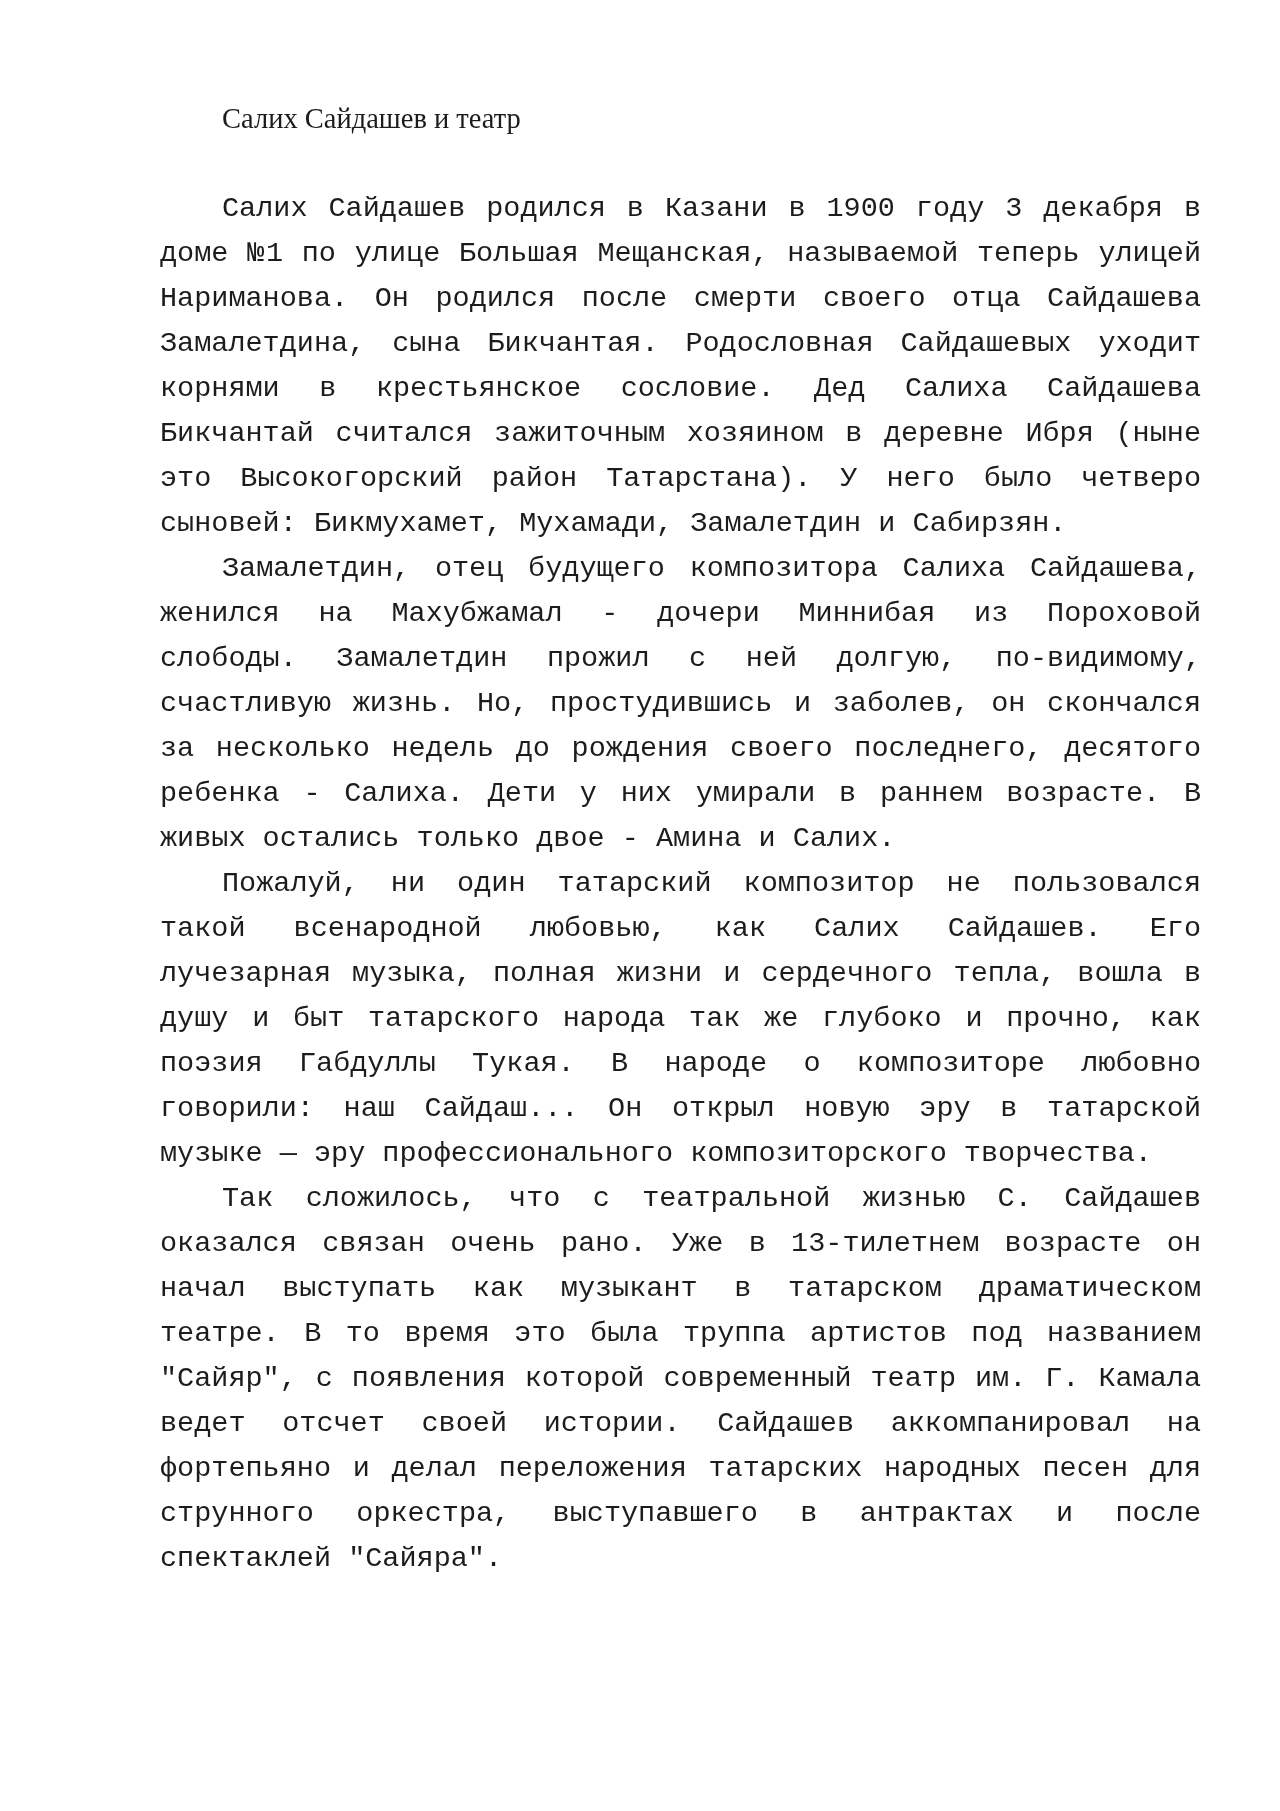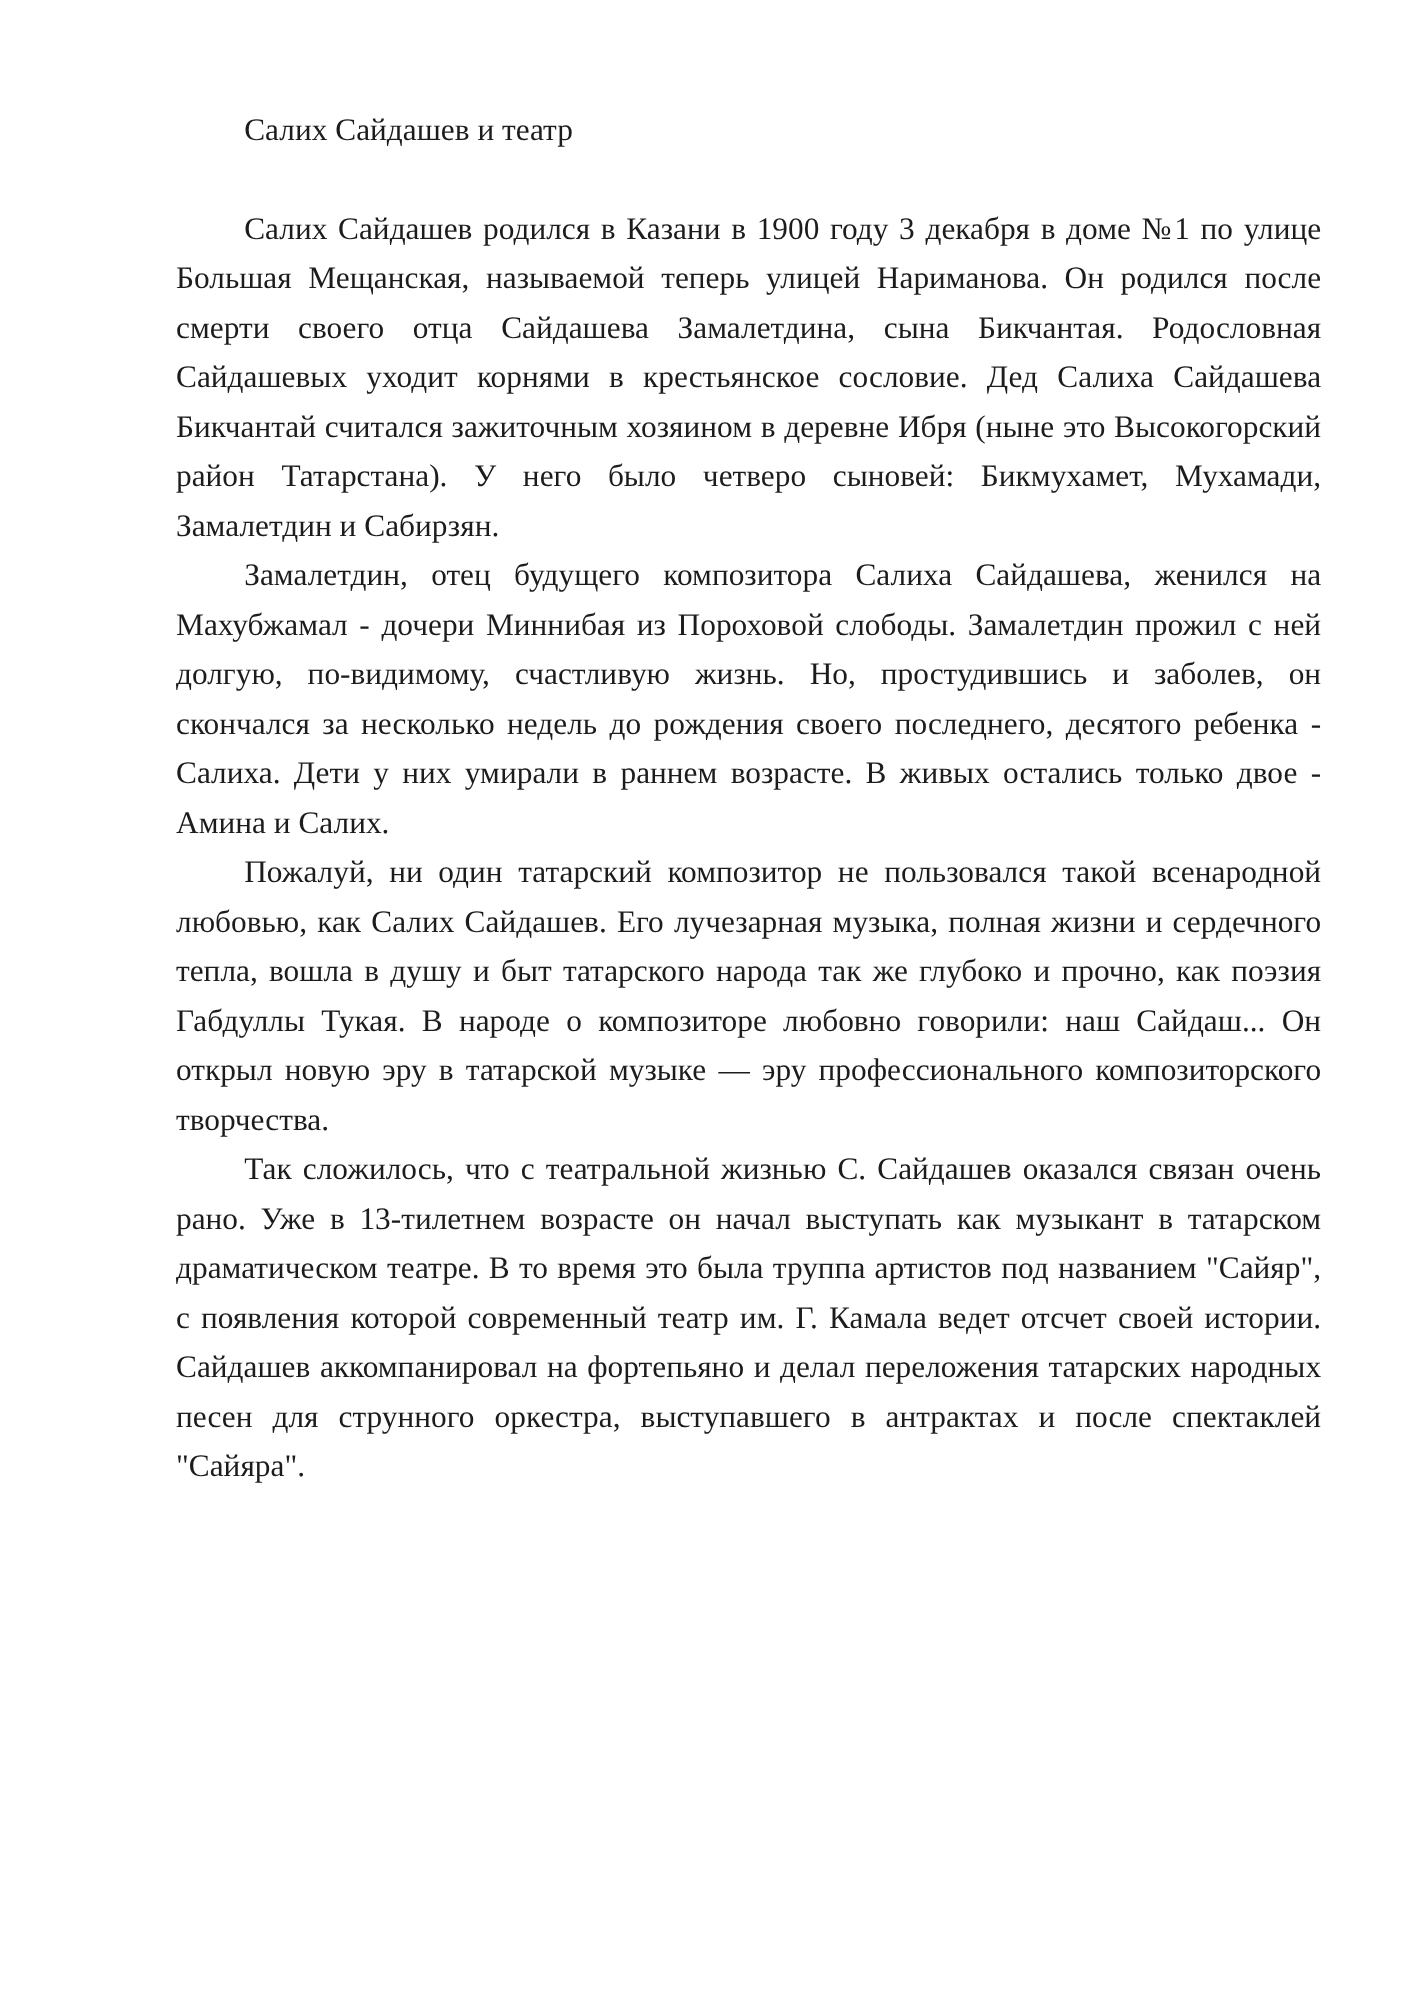--- a/index.html
+++ b/index.html
@@ -28,20 +28,21 @@
     font-size: 28.5px;
     line-height: 45px;
   }
   .blank-line {
     height: 45px;
   }
   .para {
     margin: 0;
     text-align: justify;
     text-indent: 62px;
+    font-family: Liberation Mono, monospace;
   }
 </style>
 </head>
 <body>
 
 <div class="page">
   <p class="doc-title">Салих Сайдашев и театр</p>
 
   <div class="blank-line"></div>
 

